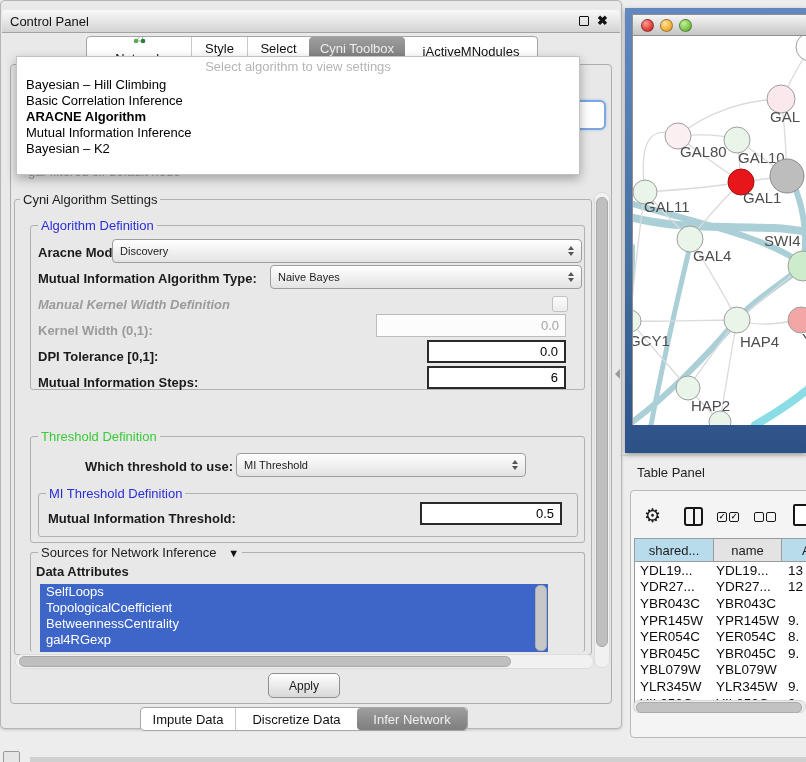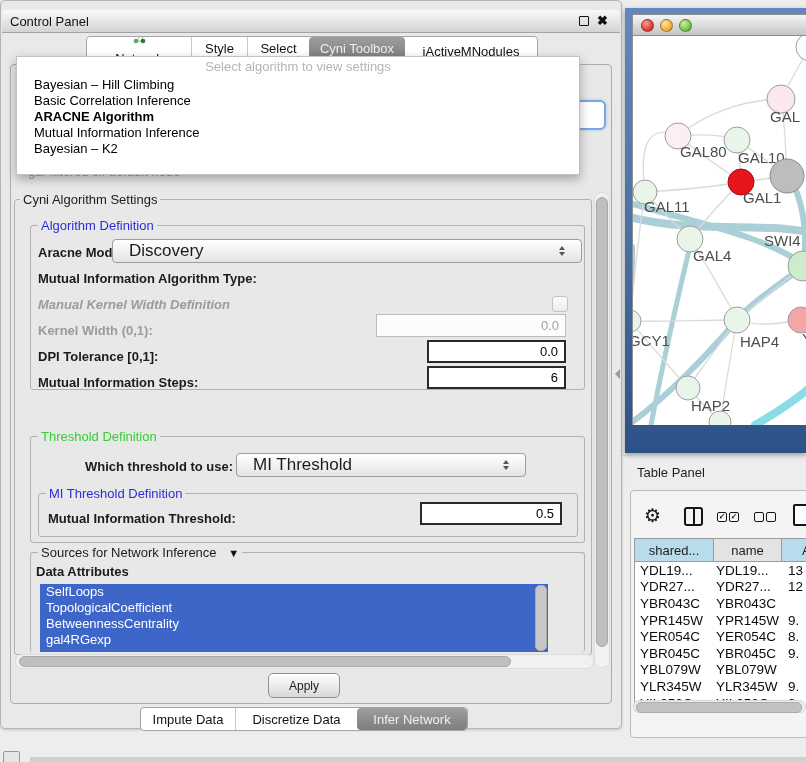--- a/index.html
+++ b/index.html
@@ -25,39 +25,39 @@
   .seg.sel + .seg{border-left:none;}
 
   
   .content-panel{left:10px;top:64px;width:600px;height:638px;background:#e8e8e8;
                  border:1px solid #adadad;border-radius:4px;}
 
   
   .dd-popup{left:16px;top:56px;width:562px;height:117px;background:#ffffff;border:1px solid #c2c2c2;
             box-shadow:0 4px 10px rgba(0,0,0,.3);z-index:10;}
   .dd-prompt{height:20px;line-height:20px;text-align:center;color:#b5b5b5;}
-  .dd-item{height:16px;line-height:16px;padding-left:17px;color:#000;}
+  .dd-item{height:16px;line-height:16px;padding-left:9px;color:#000;}
   .dd-item.sel{font-weight:bold;}
   .combo-fragment{left:556px;top:100px;width:46px;height:26px;background:#fff;border:2px solid #7ba6df;
                   border-radius:6px;box-shadow:0 0 3px #9cc0ea;z-index:5;}
   .bg-text{left:28px;top:164px;color:#9a9a9a;z-index:4;}
 
   
   .group{border:1px solid #b1b1b1;border-radius:3px;box-sizing:border-box;}
   .group-label{position:absolute;background:#e8e8e8;padding:0 3px;font-size:13px;line-height:13px;z-index:2;}
   .lbl-blue{color:#2a2ed6;}
   .lbl-green{color:#39cb39;}
 
   .flabel{position:absolute;font-size:13px;font-weight:bold;color:#1b1b1b;white-space:nowrap;}
   .flabel.dis{color:#9b9b9b;}
   .plain{font-weight:normal;}
 
   .combo{position:absolute;display:flex;align-items:center;box-sizing:border-box;height:24px;
          border:1px solid #9d9d9d;border-radius:4px;background:linear-gradient(#ffffff,#e3e3e3);
-         padding:0 16px;font-size:17px;}
+         padding:0 7px;font-size:11px;}
   .combo .arrows{margin-left:auto;display:flex;flex-direction:column;align-items:center;gap:2px;}
   .arr-up{width:0;height:0;border-left:3.5px solid transparent;border-right:3.5px solid transparent;border-bottom:4.5px solid #555;}
   .arr-dn{width:0;height:0;border-left:3.5px solid transparent;border-right:3.5px solid transparent;border-top:4.5px solid #555;}
 
   input.field{position:absolute;box-sizing:border-box;height:23px;border:2px solid #2a2a2a;background:#fff;
               font-family:"Liberation Sans",sans-serif;font-size:13px;text-align:right;padding:0 6px;}
   input.field.disabled{border:1px solid #bcbcbc;color:#a3a3a3;background:#fcfcfc;}
   .checkbox{position:absolute;width:14px;height:14px;border:1px solid #c2c2c2;border-radius:3px;
             background:linear-gradient(#fdfdfd,#ececec);}
 
@@ -181,20 +181,27 @@
   <span class="flabel" style="left:38px;top:245px;">Aracne Mode:</span>
   <div class="combo" style="left:112px;top:239px;width:470px;">
     <span>Discovery</span>
     <span class="arrows">
         <span class="arr-up"></span>
         <span class="arr-dn"></span>
       </span>
   </div>
 
   <span class="flabel" style="left:38px;top:271px;">Mutual Information Algorithm Type:</span>
+  <div class="combo" style="left:270px;top:265px;width:312px;">
+    <span>Naive Bayes</span>
+    <span class="arrows">
+        <span class="arr-up"></span>
+        <span class="arr-dn"></span>
+      </span>
+  </div>
 
   <span class="flabel dis" style="left:38px;top:297px;font-style:italic;">Manual Kernel Width Definition</span>
   <div class="checkbox" style="left:552px;top:296px;"></div>
 
   <span class="flabel dis" style="left:38px;top:323px;">Kernel Width (0,1):</span>
   <input class="field disabled" style="left: 376px; top: 314px; width: 190px;" readonly="" value="0.0">
 
   <span class="flabel" style="left:38px;top:349px;">DPI Tolerance [0,1]:</span>
   <input class="field" style="left: 427px; top: 340px; width: 139px;" value="0.0">
 

